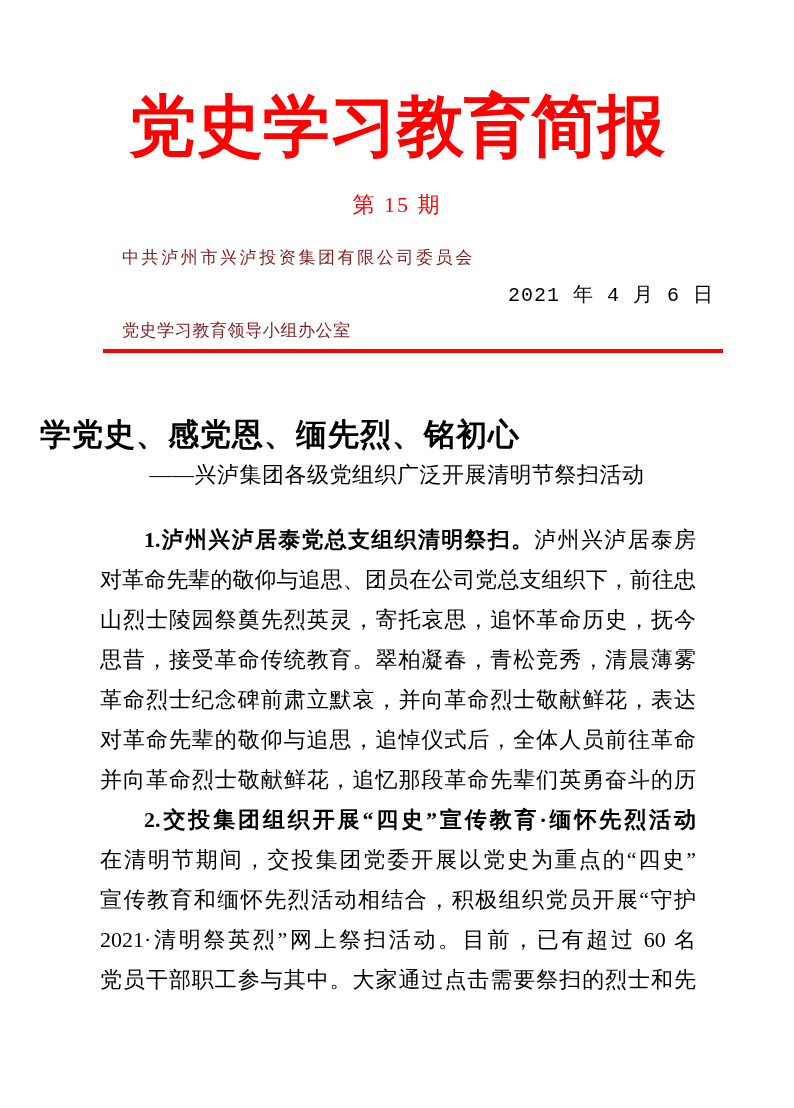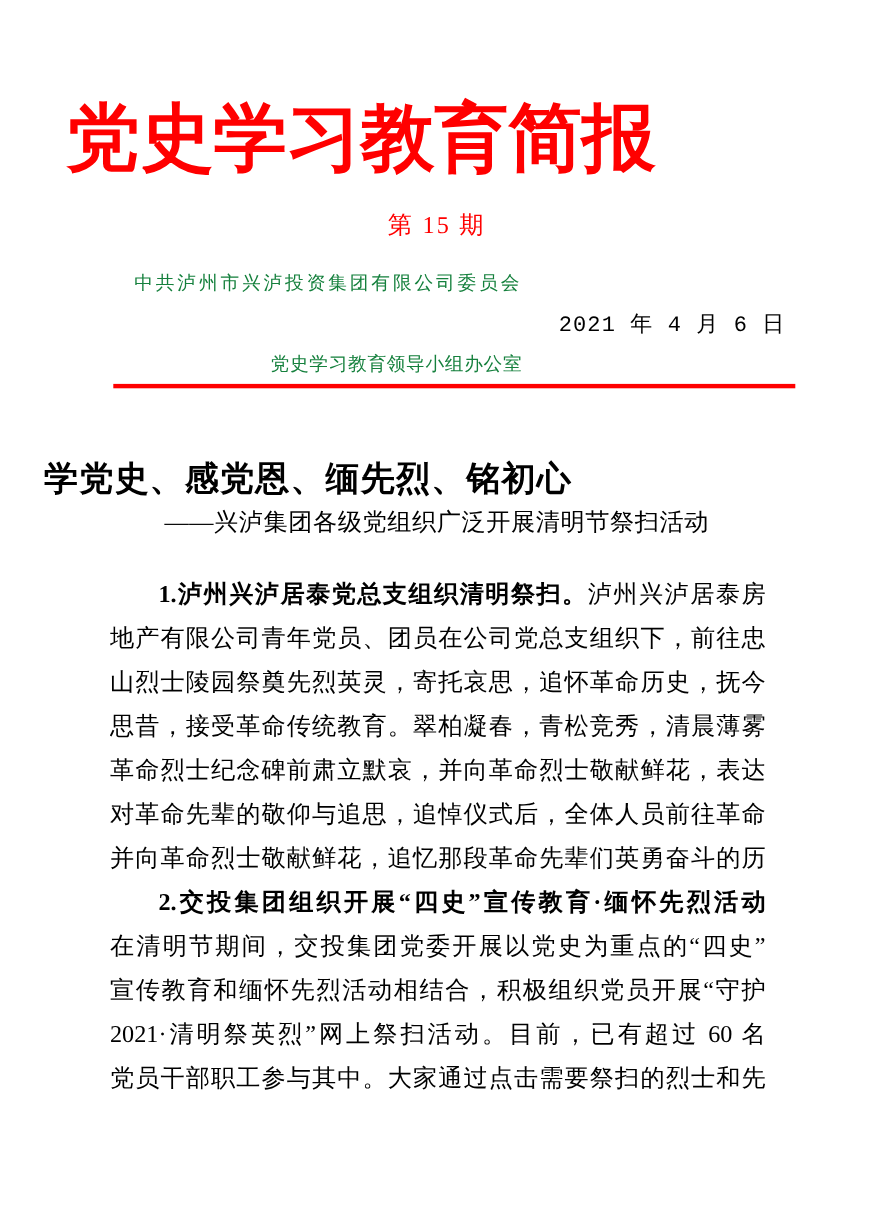--- a/index.html
+++ b/index.html
@@ -12,21 +12,21 @@
     width: 794px;
     height: 1108px;
     background: #ffffff;
     overflow: hidden;
     font-family: "Liberation Serif", serif;
     color: #000000;
   }
   
   .masthead-title {
     margin: 90px 60px 0 60px;
-    text-align: left;
+    text-align: center;
     font-size: 67px;
     line-height: 72px;
     font-weight: bold;
     color: #ff0000;
     letter-spacing: 0px;
     font-family: "Liberation Serif", serif;
     white-space: nowrap;
   }
   .issue-number {
     margin-top: 30px;
@@ -39,22 +39,21 @@
   
   .header-row {
     display: flex;
     justify-content: space-between;
     align-items: center;
     margin: 25px 80px 0 122px;
   }
   .org-block {
     font-size: 17px;
     line-height: 29px;
-    color: #15803d;
-    text-align: right;
+    color: #7f1d1d;
   }
   .org-line-1 { letter-spacing: 2.6px; white-space: nowrap; }
   .org-line-2 { letter-spacing: 0.6px; white-space: nowrap; margin-top: 44px; }
   .issue-date {
     font-size: 20px;
     letter-spacing: 1px;
     white-space: nowrap;
     font-family: Liberation Mono, monospace;
   }
   
@@ -125,21 +124,21 @@
   </div>
 
   <div class="red-rule"></div>
 
   <div class="article-headline">学党史、感党恩、缅先烈、铭初心</div>
 
   <div class="article-subtitle">——兴泸集团各级党组织广泛开展清明节祭扫活动</div>
 
   <div class="article-body">
       <div class="body-line indent"><span class="lead">1.泸州兴泸居泰党总支组织清明祭扫。</span><span>泸州兴泸居泰房</span></div>
-      <div class="body-line"><span>地产有限公司青年党员、团员在公司党总支组织下，前往忠</span></div>
+      <div class="body-line"><span>对革命先辈的敬仰与追思、团员在公司党总支组织下，前往忠</span></div>
       <div class="body-line"><span>山烈士陵园祭奠先烈英灵，寄托哀思，追怀革命历史，抚今</span></div>
       <div class="body-line"><span>思昔，接受革命传统教育。翠柏凝春，青松竞秀，清晨薄雾</span></div>
       <div class="body-line"><span>革命烈士纪念碑前肃立默哀，并向革命烈士敬献鲜花，表达</span></div>
       <div class="body-line"><span>对革命先辈的敬仰与追思，追悼仪式后，全体人员前往革命</span></div>
       <div class="body-line"><span>并向革命烈士敬献鲜花，追忆那段革命先辈们英勇奋斗的历史。</span></div>
       <div class="body-line indent"><span class="lead">2.交投集团组织开展“四史”宣传教育·缅怀先烈活动</span></div>
       <div class="body-line"><span>在清明节期间，交投集团党委开展以党史为重点的“四史”</span></div>
       <div class="body-line"><span>宣传教育和缅怀先烈活动相结合，积极组织党员开展“守护</span></div>
       <div class="body-line"><span>2021·清明祭英烈”网上祭扫活动。目前，已有超过 60 名</span></div>
       <div class="body-line"><span>党员干部职工参与其中。大家通过点击需要祭扫的烈士和先</span></div>

